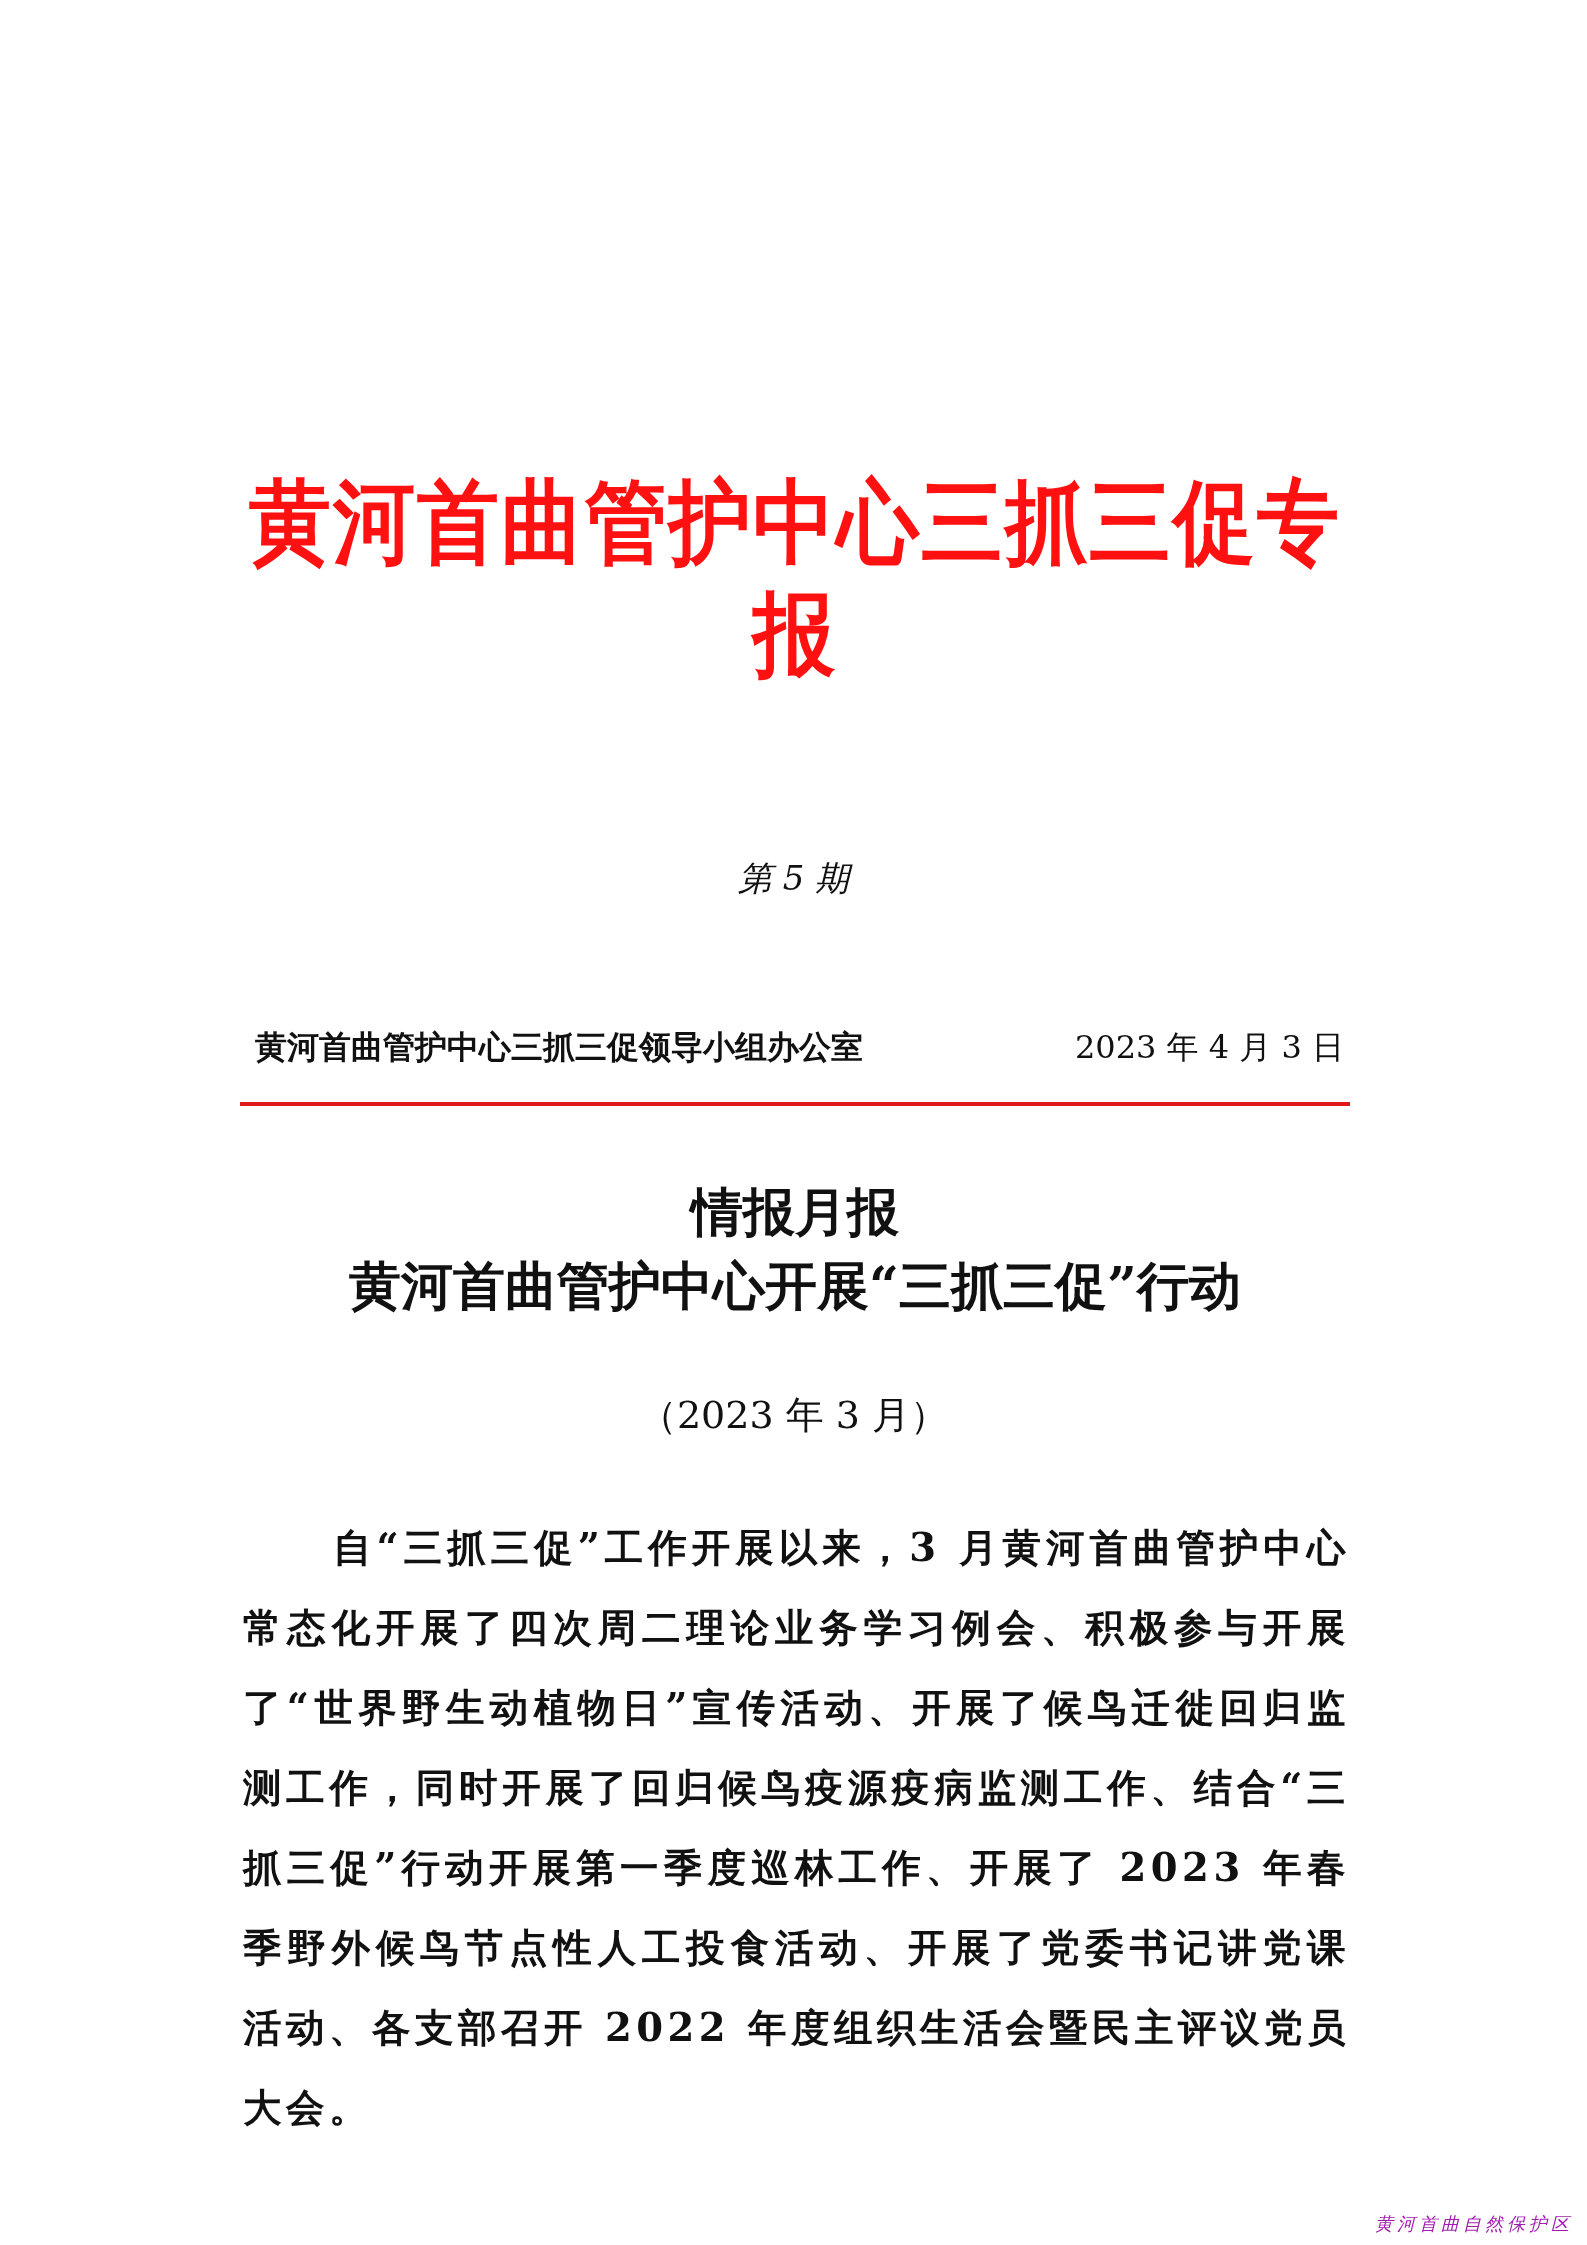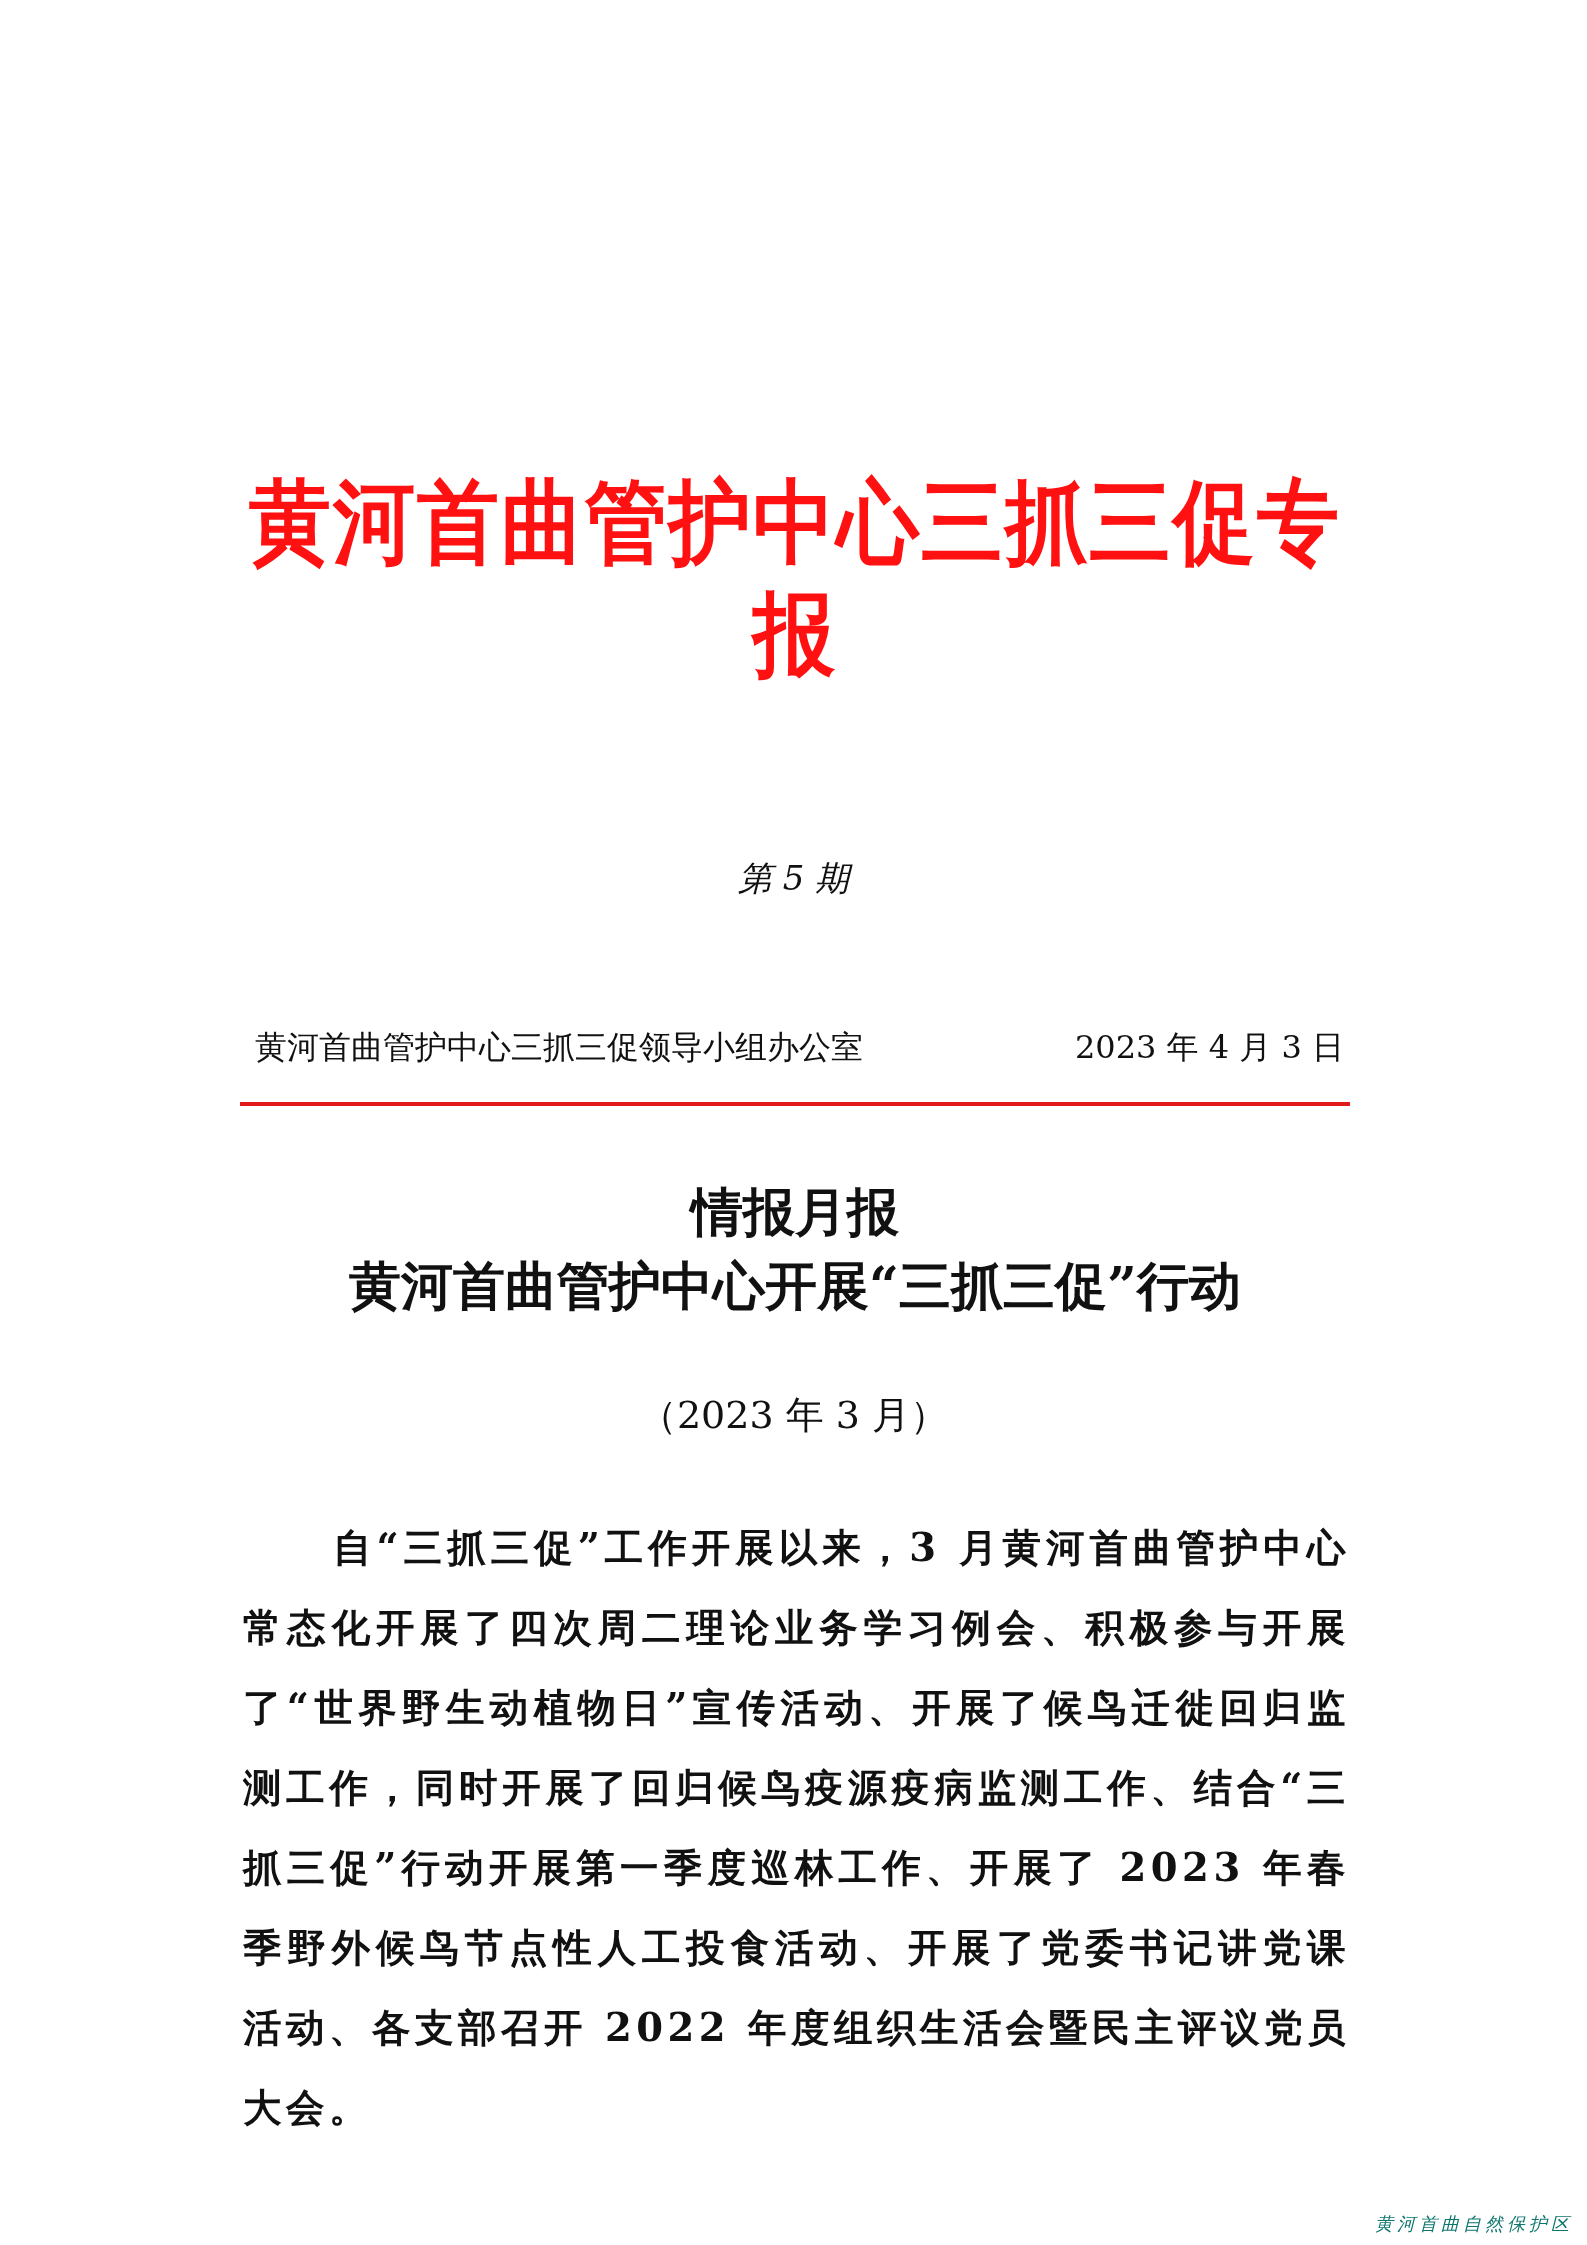--- a/index.html
+++ b/index.html
@@ -1,25 +1,25 @@
 <!DOCTYPE html>
 <html><head>
 <meta charset="utf-8">
 <style>
   html, body { margin: 0; padding: 0; background: #ffffff; }
   body { width: 1587px; height: 2245px; position: relative; overflow: hidden; font-family: "DejaVu Serif", serif; color: #111; }
   .masthead { position: absolute; left: 240px; top: 478px; width: 1110px; text-align: center; color: #ff1111; font-family: "DejaVu Serif", serif; font-weight: bold; font-size: 82px; letter-spacing: 2px; line-height: 100px; transform: scaleY(1.12); }
   .issue { position: absolute; left: 0; top: 856px; width: 1587px; text-align: center; font-size: 34px; line-height: 44px; font-style: italic; }
-  .issuer { position: absolute; left: 255px; top: 1025px; font-size: 32px; line-height: 44px; }
+  .issuer { position: absolute; left: 255px; top: 1025px; font-size: 32px; line-height: 44px; font-weight: bold; }
   .date { position: absolute; right: 243px; top: 1025px; font-size: 32px; line-height: 44px; margin-left: 13px; }
   .redline { position: absolute; left: 240px; top: 1102px; width: 1110px; height: 4px; background: #e01a1a; }
   .article-title { position: absolute; left: 240px; top: 1175px; width: 1110px; text-align: center; font-weight: bold; font-size: 52px; line-height: 74px; }
   .subtitle { position: absolute; left: 0; top: 1390px; width: 1587px; text-align: center; font-size: 38px; line-height: 50px; }
   .body-text { position: absolute; left: 243px; top: 1508px; width: 1107px; font-size: 38.5px; line-height: 80px; text-indent: 90px; letter-spacing: 4.5px; text-align: justify; font-weight: bold; }
-  .watermark { position: absolute; right: 14px; top: 2212px; font-size: 18px; color: #0f766e; letter-spacing: 4px; font-style: italic; }
+  .watermark { position: absolute; right: 14px; top: 2212px; font-size: 18px; color: #a21caf; letter-spacing: 4px; font-style: italic; }
 </style>
 </head>
 <body>
 
 <div class="masthead">黄河首曲管护中心三抓三促专报</div>
 
 <div class="issue">第 5 期</div>
 
 <div class="issuer">黄河首曲管护中心三抓三促领导小组办公室</div>
 <div class="date">2023 年 4 月 3 日</div>

